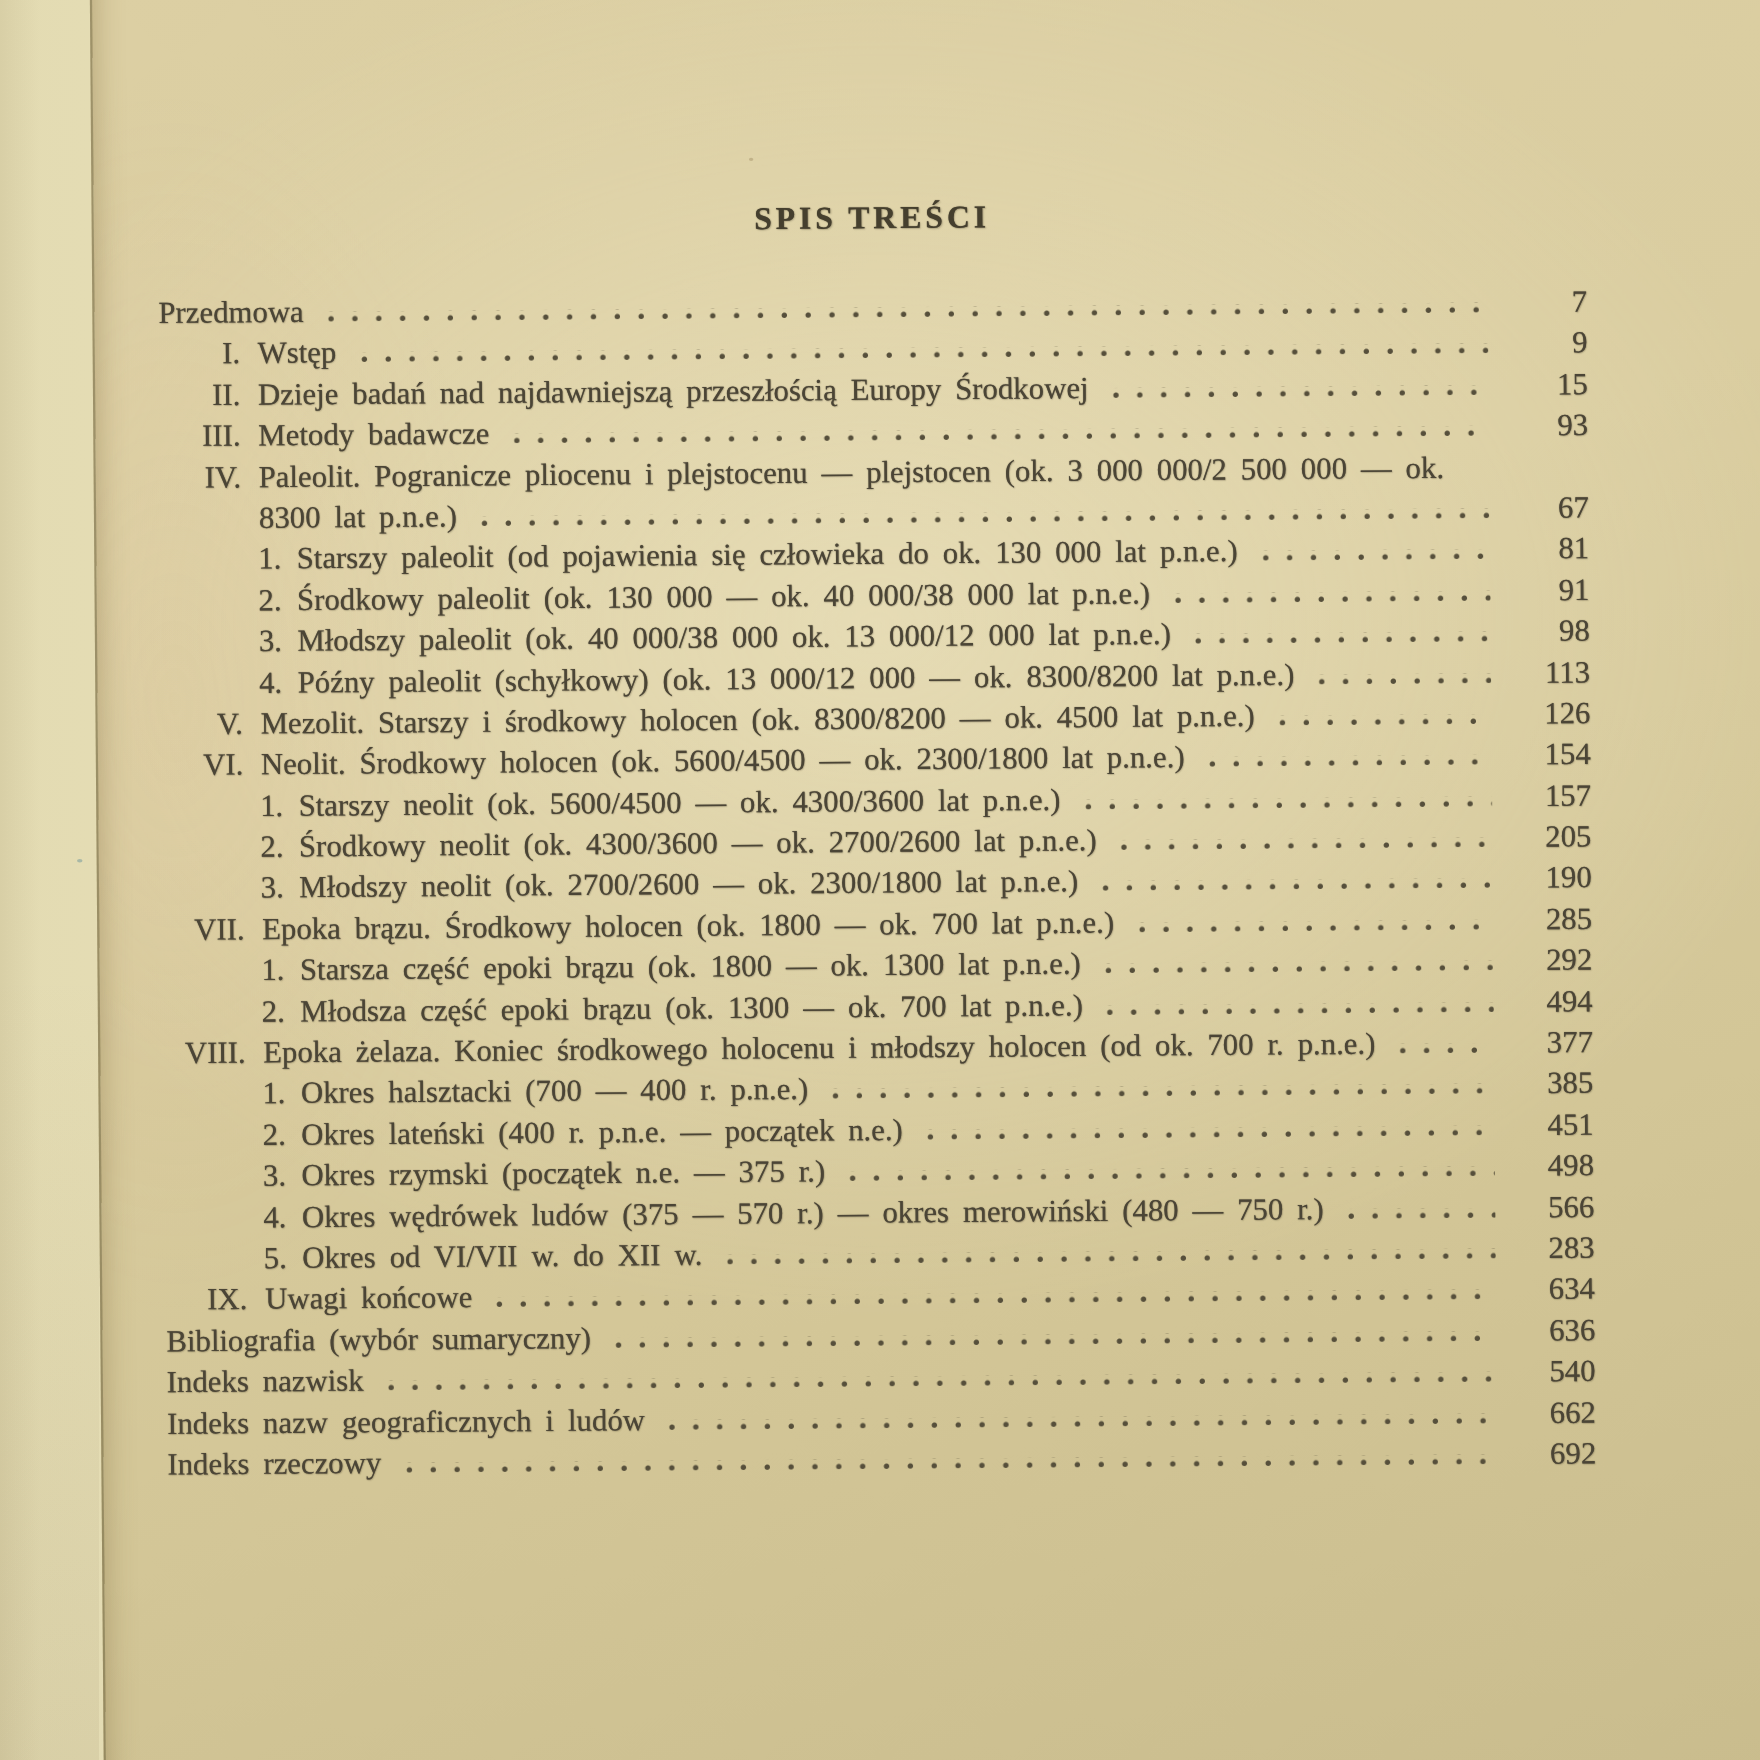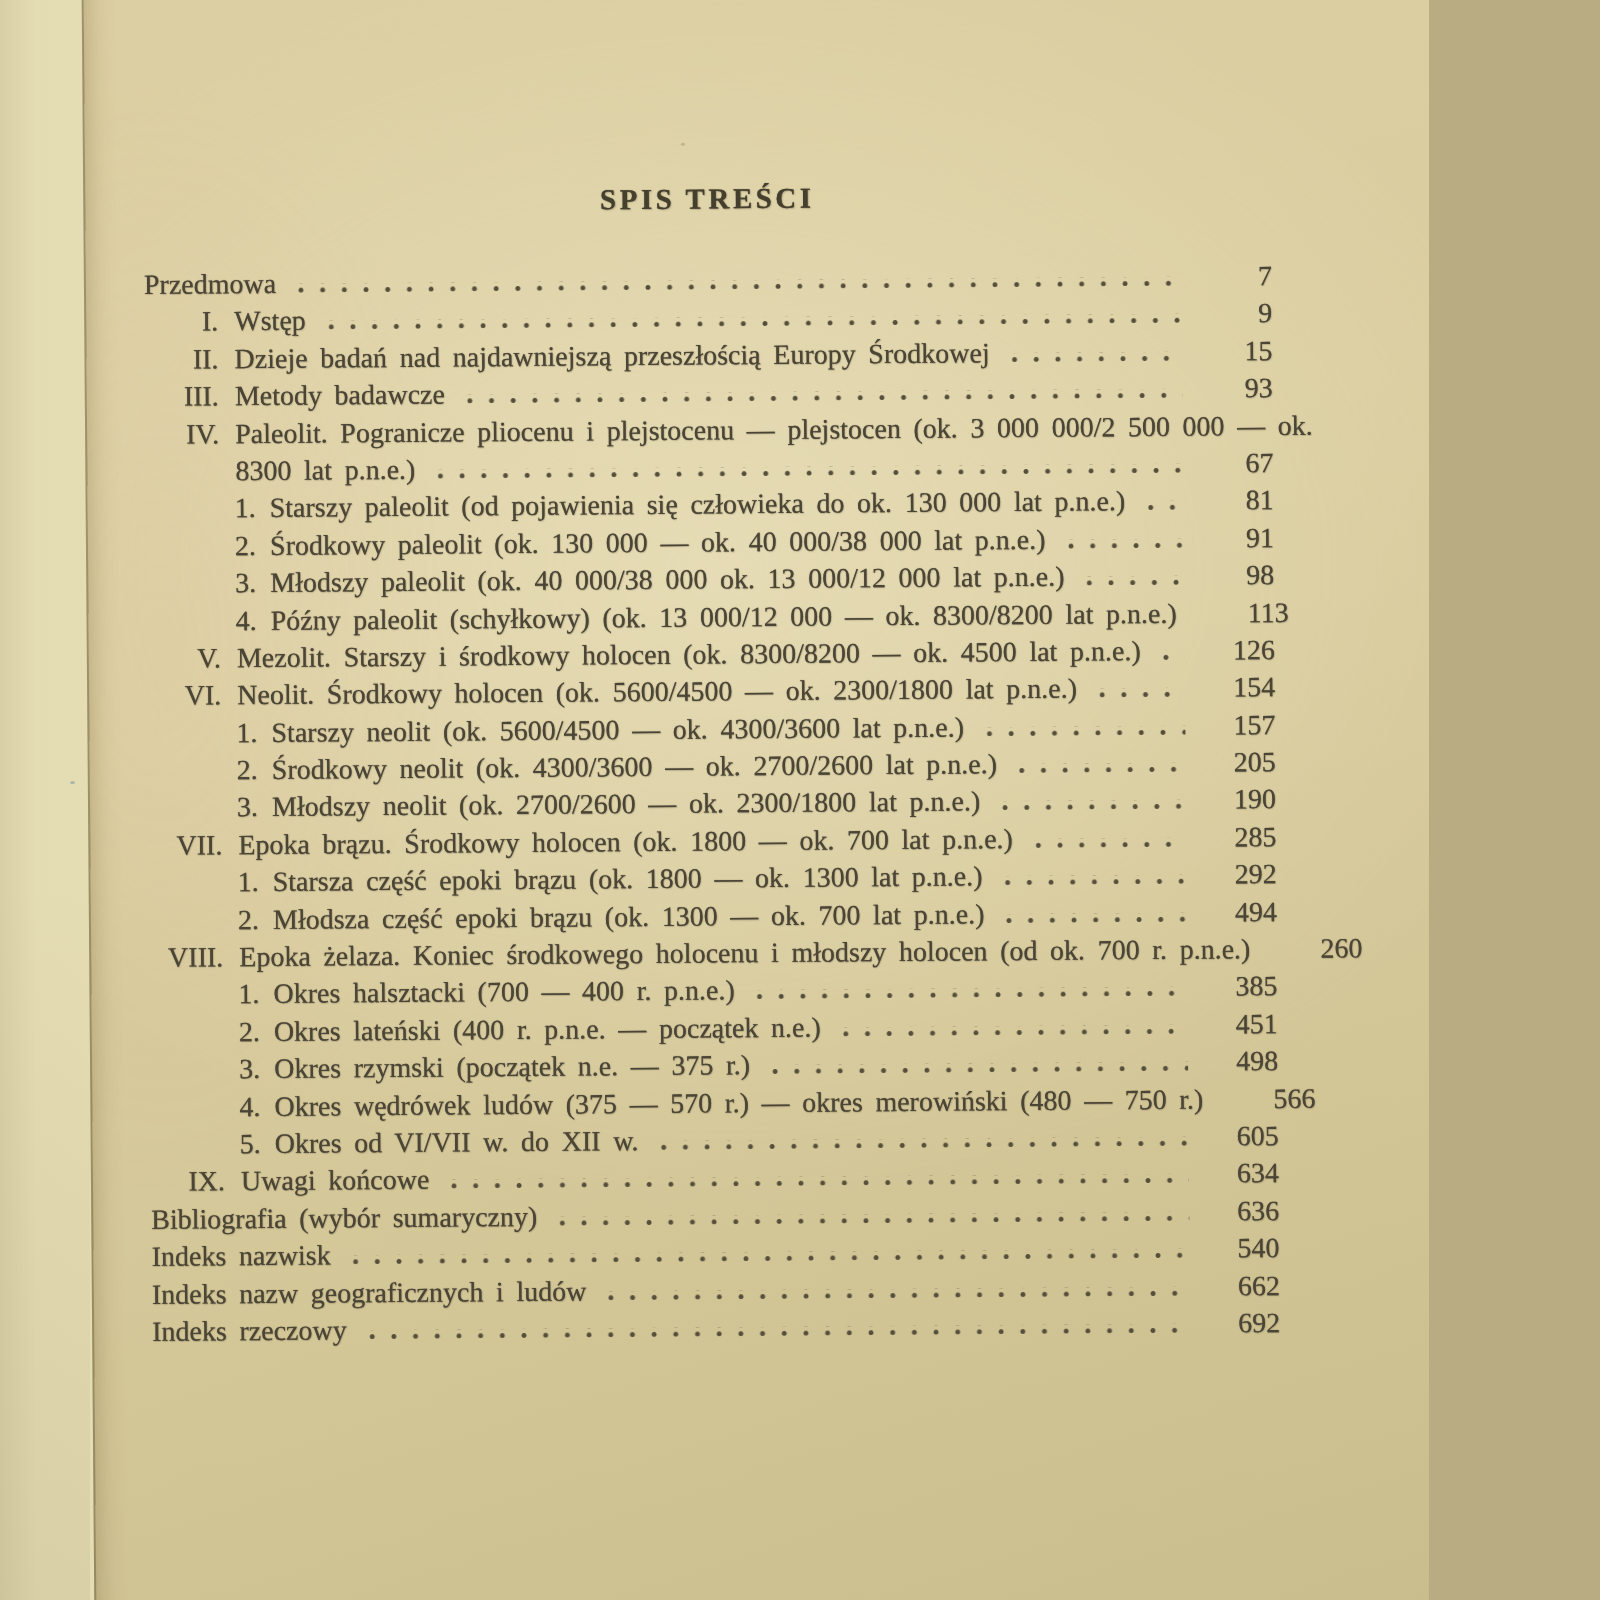--- a/index.html
+++ b/index.html
@@ -1,17 +1,17 @@
 <!DOCTYPE html>
 <html><head>
 <meta charset="utf-8">
 <style>
   html,body{margin:0;padding:0;background:#b9ac82;}
   .photo{
-    position:relative;width:1429px;height:1600px;overflow:hidden;
+    position:relative;width:1600px;height:1600px;overflow:hidden;
     background:linear-gradient(to right,#e3dbb2 0%,#eae2bb 35%,#ece4c0 70%,#e7dfb6 100%);
     font-family:"Liberation Serif","DejaVu Serif",serif;
   }
   
   .photo::after{
     content:"";position:absolute;left:0;top:0;bottom:0;width:90px;
     background:linear-gradient(to bottom,rgba(120,100,60,0) 55%,rgba(120,100,60,0.10) 100%),
                linear-gradient(to right,rgba(120,100,60,0.10),rgba(120,100,60,0) 40%);
     pointer-events:none;
   }
@@ -167,21 +167,21 @@
         <div class="row sub">
             <span class="lbl">2.</span>
             <span class="txt">Młodsza część epoki brązu (ok. 1300 — ok. 700 lat p.n.e.)</span>
             <div class="leader"></div>
             <span class="pg">494</span>
           </div>
         <div class="row roman">
             <span class="lbl">VIII.</span>
             <span class="txt">Epoka żelaza. Koniec środkowego holocenu i młodszy holocen (od ok. 700 r. p.n.e.)</span>
             <div class="leader"></div>
-            <span class="pg">260</span>
+            <span class="pg">377</span>
           </div>
         <div class="row sub">
             <span class="lbl">1.</span>
             <span class="txt">Okres halsztacki (700 — 400 r. p.n.e.)</span>
             <div class="leader"></div>
             <span class="pg">385</span>
           </div>
         <div class="row sub">
             <span class="lbl">2.</span>
             <span class="txt">Okres lateński (400 r. p.n.e. — początek n.e.)</span>
@@ -197,21 +197,21 @@
         <div class="row sub">
             <span class="lbl">4.</span>
             <span class="txt">Okres wędrówek ludów (375 — 570 r.) — okres merowiński (480 — 750 r.)</span>
             <div class="leader"></div>
             <span class="pg">566</span>
           </div>
         <div class="row sub">
             <span class="lbl">5.</span>
             <span class="txt">Okres od VI/VII w. do XII w.</span>
             <div class="leader"></div>
-            <span class="pg">605</span>
+            <span class="pg">283</span>
           </div>
         <div class="row roman">
             <span class="lbl">IX.</span>
             <span class="txt">Uwagi końcowe</span>
             <div class="leader"></div>
             <span class="pg">634</span>
           </div>
         <div class="row top">
             <span class="txt">Bibliografia (wybór sumaryczny)</span>
             <div class="leader"></div>

